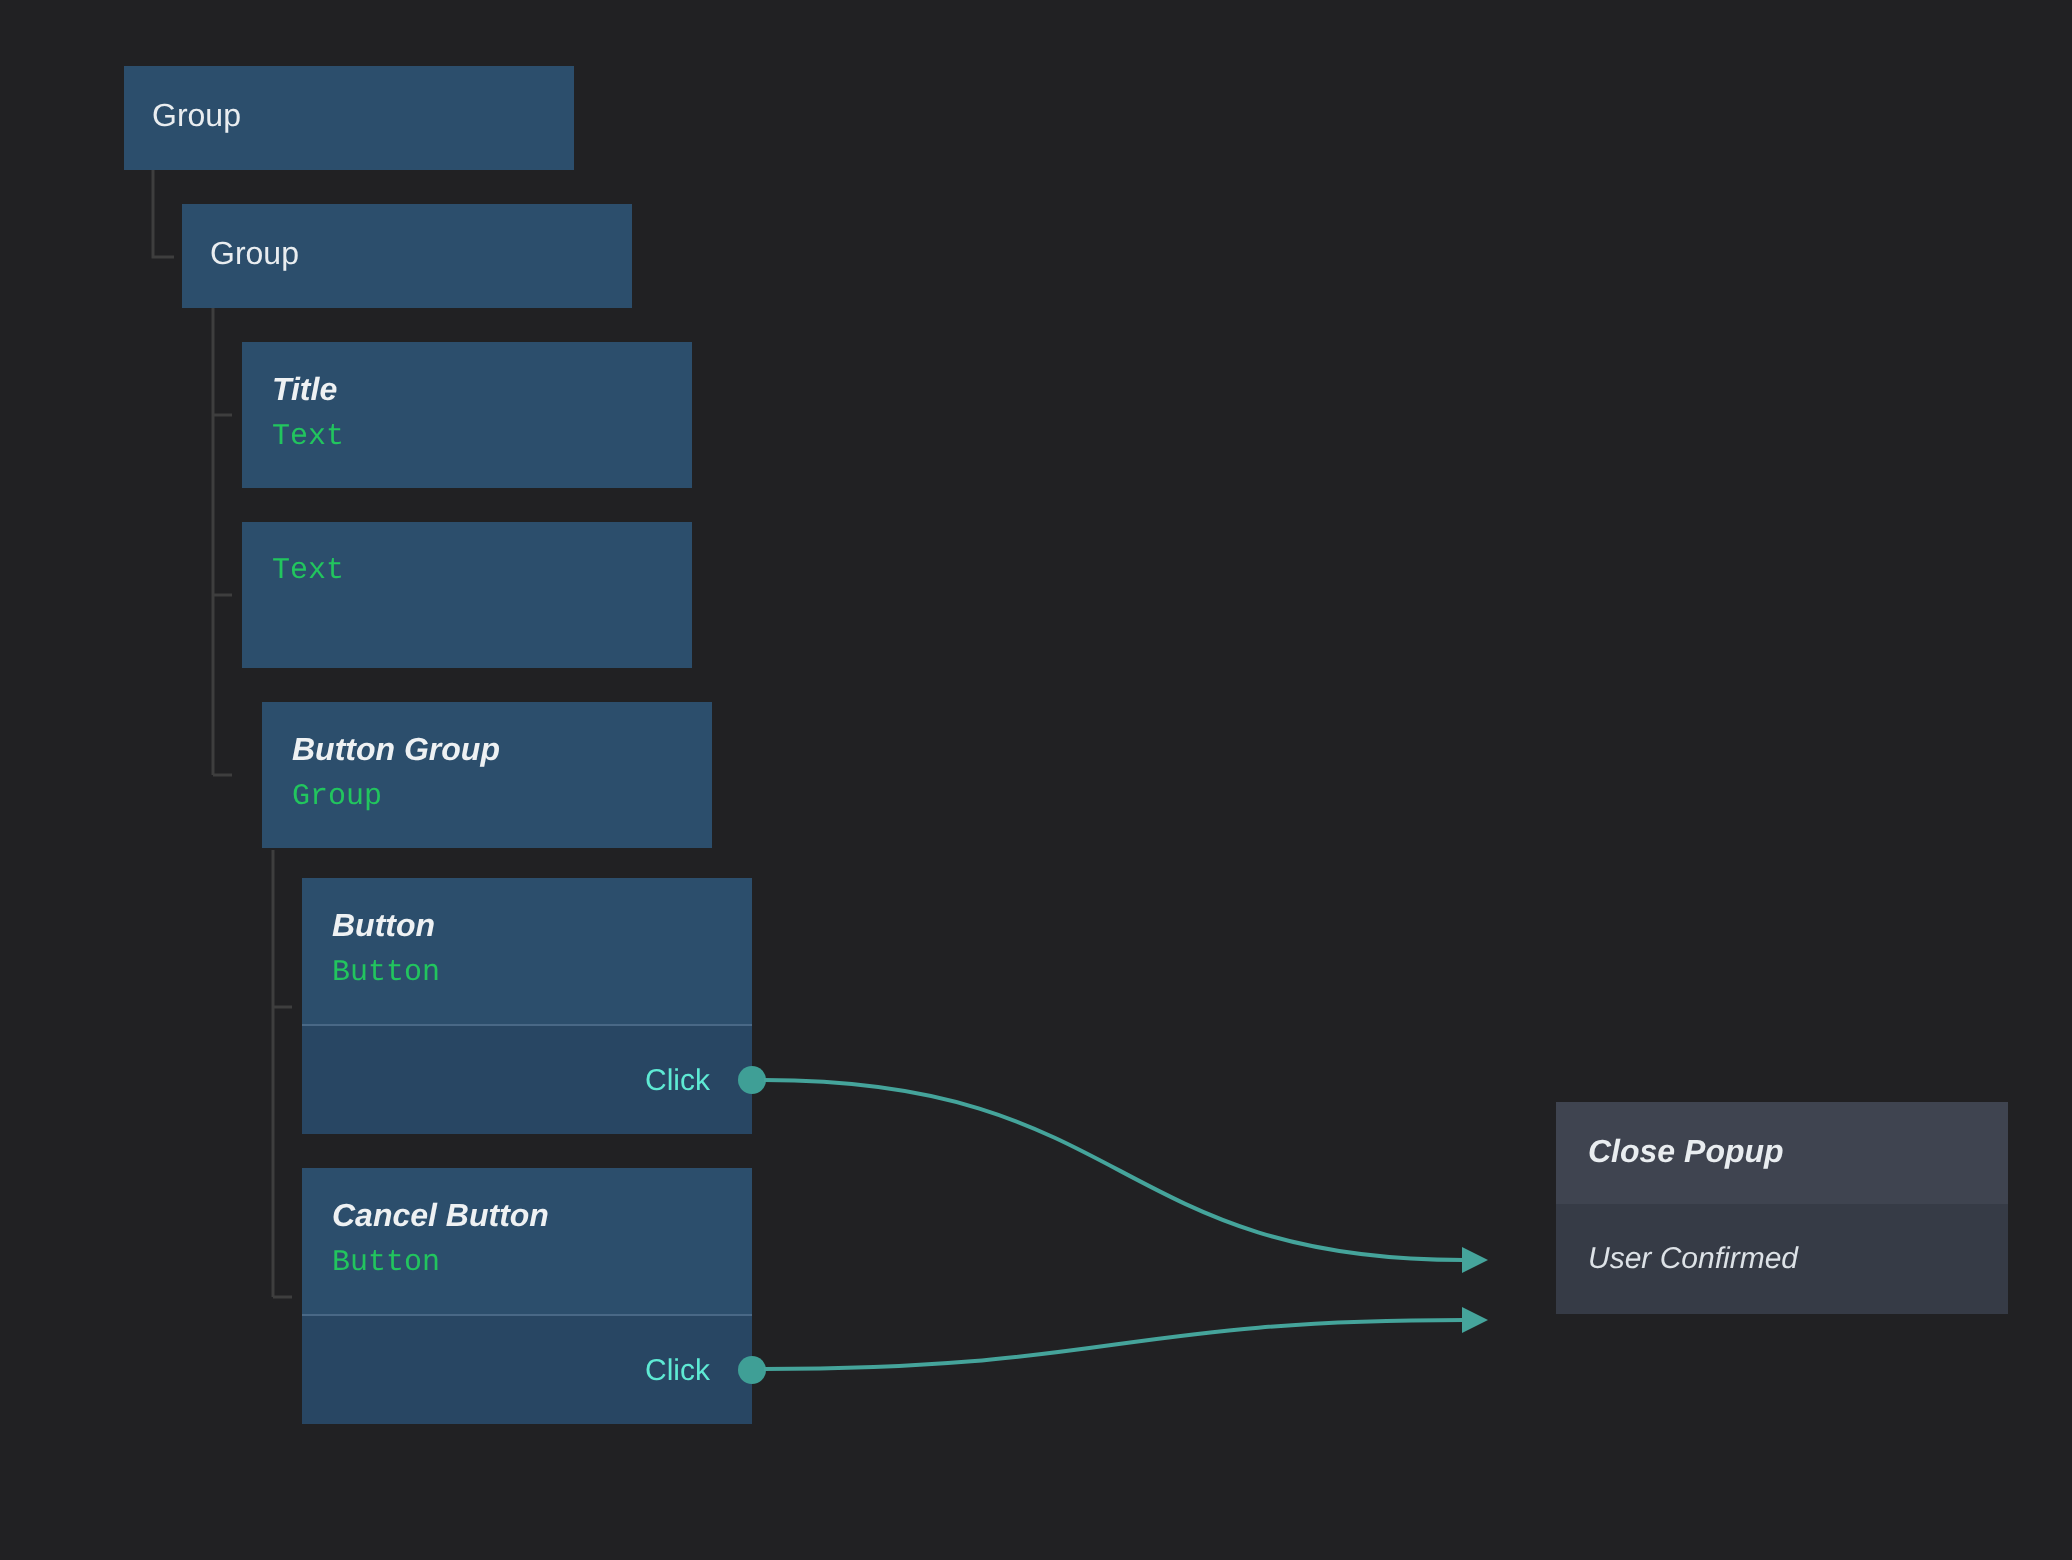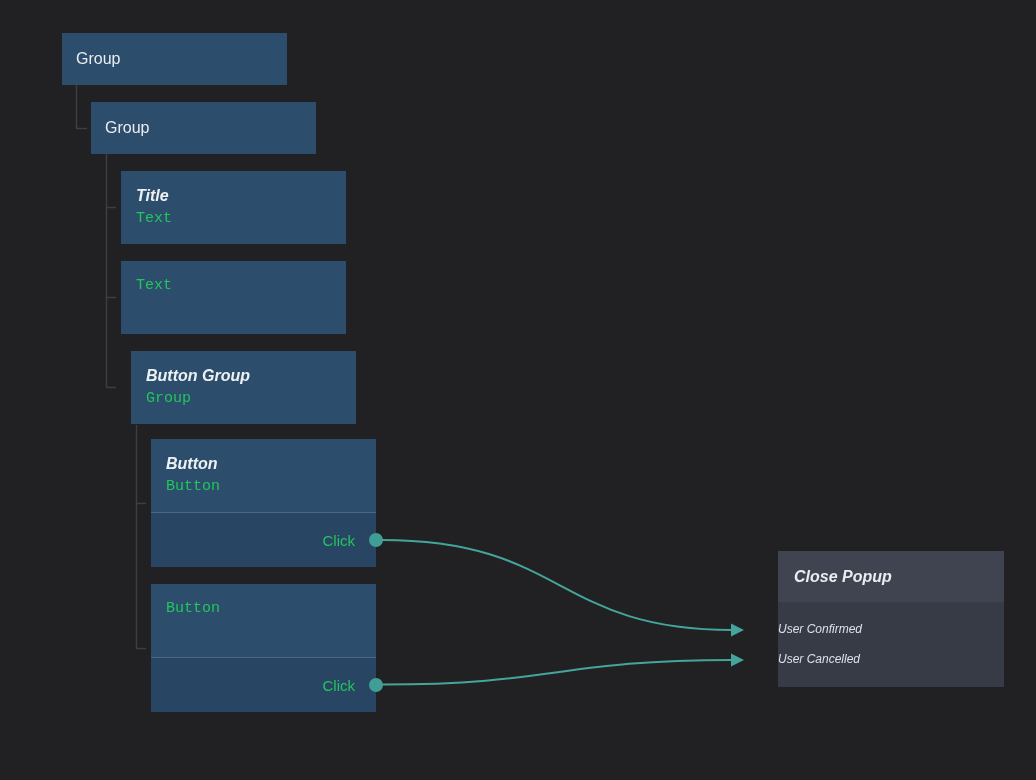--- a/index.html
+++ b/index.html
@@ -52,21 +52,21 @@
   .event-row {
     position: relative;
     height: 55px;
     background: #284663;
     border-top: 1px solid rgba(160, 195, 225, 0.28);
     display: flex;
     align-items: center;
     justify-content: flex-end;
     padding-right: 21px;
     font-size: 15px;
-    color: #22c55e;
+    color: #5eead4;
   }
   .port {
     position: absolute;
     right: -7px;
     top: 50%;
     transform: translateY(-50%);
     width: 14px;
     height: 14px;
     border-radius: 50%;
     background: #3f9f96;
@@ -93,21 +93,22 @@
     color: #e9edf0;
   }
   .action-body {
     background: #363b46;
     padding: 12px 0 13px 0;
   }
   .action-input {
     height: 30px;
     display: flex;
     align-items: center;
-    font-size: 12px;
+    padding-left: 16px;
+    font-size: 15px;
     color: #dde2e7;
   }
 
   
   .wires {
     position: absolute;
     left: 0;
     top: 0;
     width: 1036px;
     height: 780px;
@@ -163,39 +164,37 @@
       <span class="node-sub">Button</span>
     </div>
     <div class="event-row">
       <span>Click</span>
       <span class="port"></span>
     </div>
   </div>
 
   <div class="node" id="n-cancel">
     <div class="node-head">
+      <span class="node-title">Cancel Button</span>
       <span class="node-sub">Button</span>
     </div>
     <div class="event-row">
       <span>Click</span>
       <span class="port"></span>
     </div>
   </div>
 
   <div class="action-node">
     <div class="action-head">
       <span>Close Popup</span>
     </div>
     <div class="action-body">
       <div class="action-input">
         <span>User Confirmed</span>
       </div>
-      <div class="action-input">
-        <span>User Cancelled</span>
-      </div>
     </div>
   </div>
 
   <svg class="wires" viewBox="0 0 1036 780" xmlns="http://www.w3.org/2000/svg">
 
     <path d="M 76.5 85 L 76.5 128.5 L 87 128.5" stroke="#3e3e3e" stroke-width="1.5" fill="none"></path>
     <path d="M 106.5 154 L 106.5 387.5 M 106.5 207.5 L 116 207.5 M 106.5 297.5 L 116 297.5 M 106.5 387.5 L 116 387.5" stroke="#3e3e3e" stroke-width="1.5" fill="none"></path>
     <path d="M 136.5 425 L 136.5 648.5 M 136.5 503.5 L 146 503.5 M 136.5 648.5 L 146 648.5" stroke="#3e3e3e" stroke-width="1.5" fill="none"></path>
 
     <path d="M 382 540 C 565 540 555 630 732 630" stroke="#45a49b" stroke-width="2" fill="none"></path>

